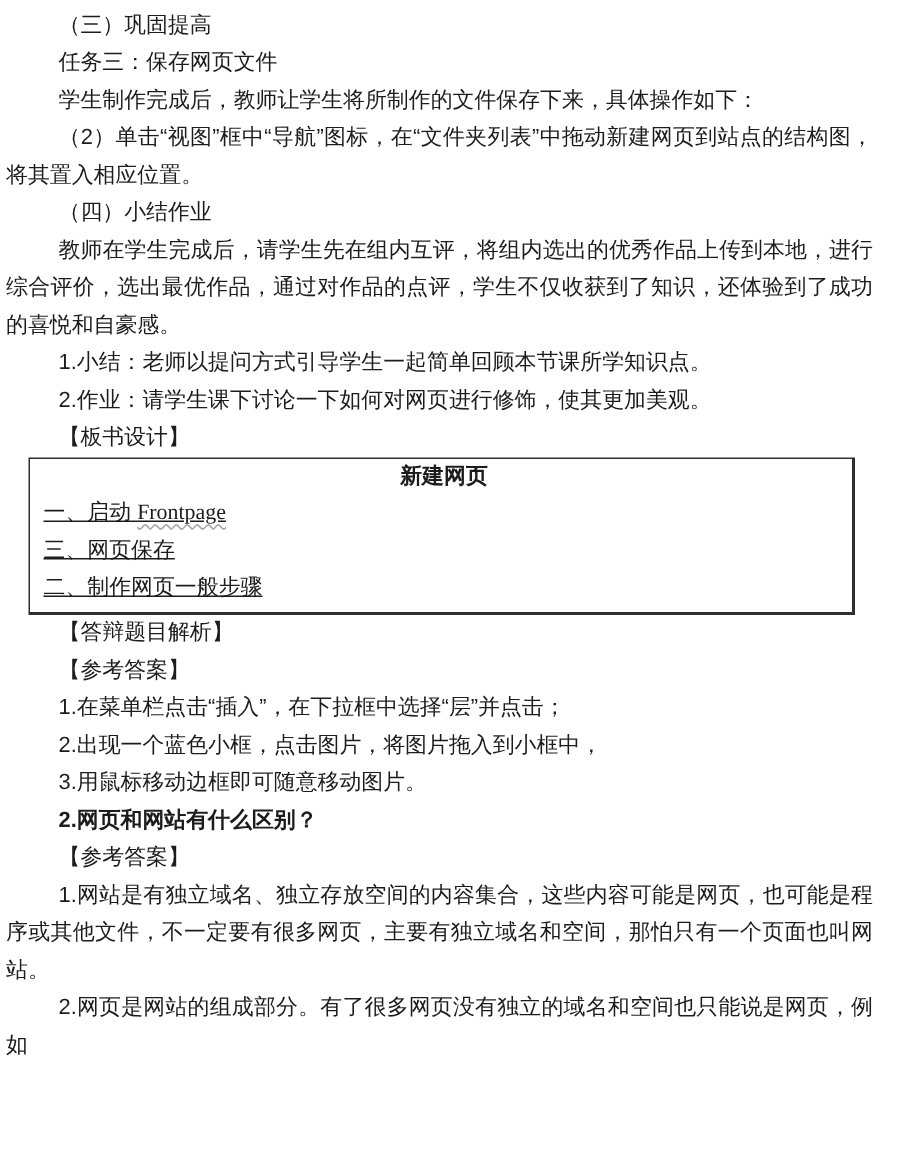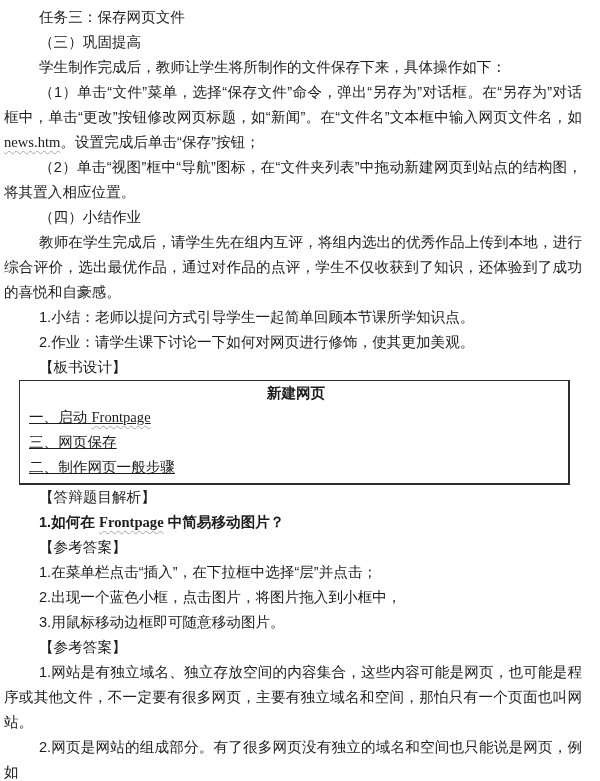--- a/index.html
+++ b/index.html
@@ -52,27 +52,26 @@
     font-weight: bold;
     line-height: 23px;
   }
   .board-item { padding-left: 3px; text-decoration: underline; }
 </style>
 </head>
 <body>
 
 <div class="doc">
 
+  <p>（三）巩固提高</p>
+
   <p>任务三：保存网页文件</p>
-
-  <p>（三）巩固提高</p>
 
   <p>学生制作完成后，教师让学生将所制作的文件保存下来，具体操作如下：</p>
 
-  <p><span>（1）单击“文件”菜单，选择“保存文件”命令，弹出“另存为”对话框。在“另存为”对话框中，单击“更改”按钮修改网页标题，如“新闻”。在“文件名”文本框中输入网页文件名，如 </span><span class="en wavy">news.htm</span><span>。设置完成后单击“保存”按钮；</span></p>
 
   <p>（2）单击“视图”框中“导航”图标，在“文件夹列表”中拖动新建网页到站点的结构图，将其置入相应位置。</p>
 
   <p>（四）小结作业</p>
 
   <p>教师在学生完成后，请学生先在组内互评，将组内选出的优秀作品上传到本地，进行综合评价，选出最优作品，通过对作品的点评，学生不仅收获到了知识，还体验到了成功的喜悦和自豪感。</p>
 
   <p>1.小结：老师以提问方式引导学生一起简单回顾本节课所学知识点。</p>
 
   <p>2.作业：请学生课下讨论一下如何对网页进行修饰，使其更加美观。</p>
@@ -81,30 +80,30 @@
 
   <div class="board-box">
     <p class="board-title">新建网页</p>
     <p class="board-item"><span>一、启动 </span><span class="en wavy">Frontpage</span></p>
     <p class="board-item">三、网页保存</p>
     <p class="board-item">二、制作网页一般步骤</p>
   </div>
 
   <p>【答辩题目解析】</p>
 
-  <p class="bold"><span>1.如何在 </span><span class="en wavy">Frontpage</span><span> 中简易移动图片？</span></p>
 
   <p>【参考答案】</p>
 
   <p>1.在菜单栏点击“插入”，在下拉框中选择“层”并点击；</p>
 
   <p>2.出现一个蓝色小框，点击图片，将图片拖入到小框中，</p>
 
   <p>3.用鼠标移动边框即可随意移动图片。</p>
 
+  <p class="bold">2.网页和网站有什么区别？</p>
 
   <p>【参考答案】</p>
 
   <p>1.网站是有独立域名、独立存放空间的内容集合，这些内容可能是网页，也可能是程序或其他文件，不一定要有很多网页，主要有独立域名和空间，那怕只有一个页面也叫网站。</p>
 
   <p><span>2.网页是网站的组成部分。有了很多网页没有独立的域名和空间也只能说是网页，例如 </span></p>
 
 </div>
 
 </body></html>

